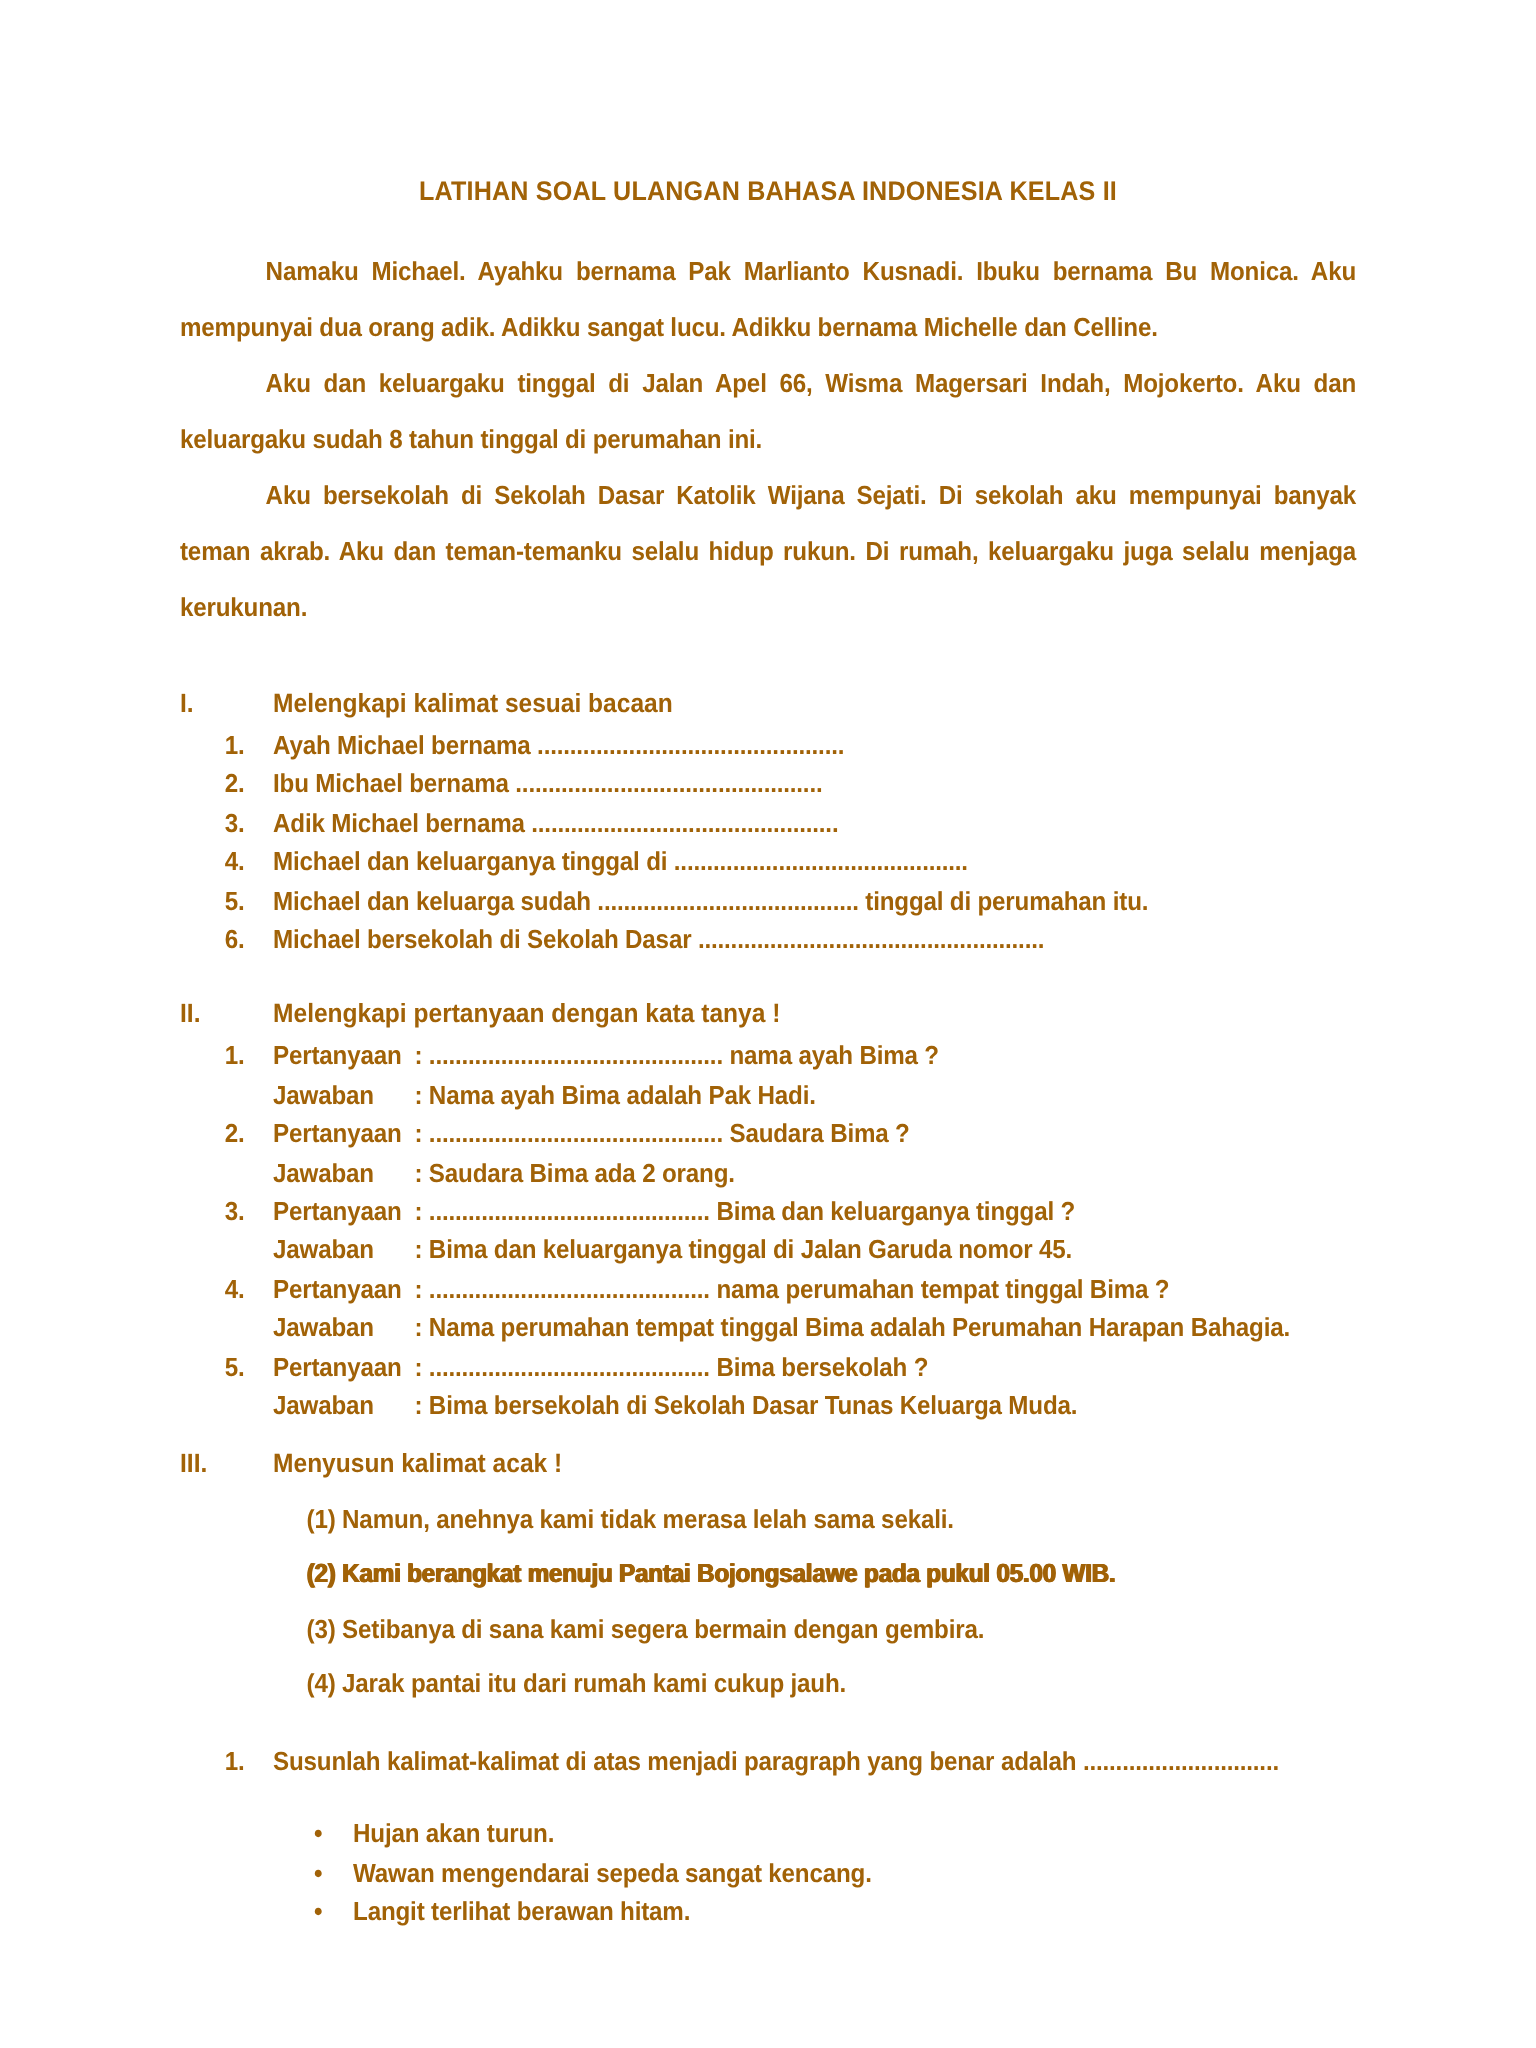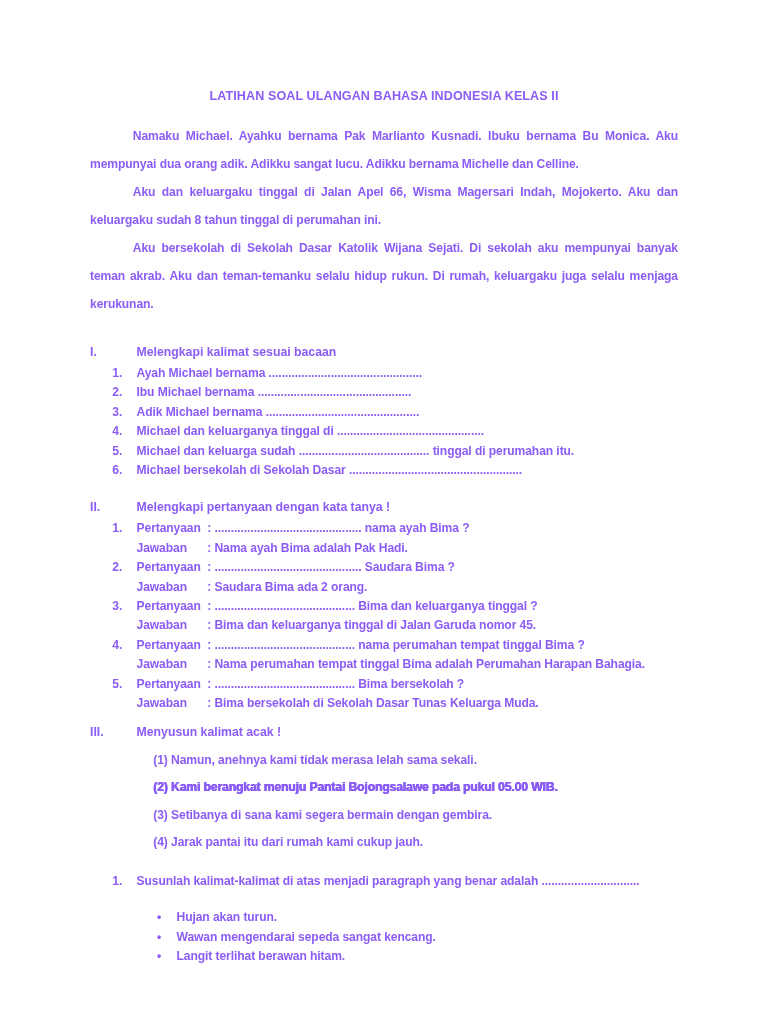--- a/index.html
+++ b/index.html
@@ -4,21 +4,21 @@
 <style>
   html, body { margin:0; padding:0; background:#ffffff; }
   .page {
     position:relative;
     width:768px; height:1024px;
     background:#ffffff;
     box-sizing:border-box;
     padding:86px 0 0 90px;
     font-family:"Liberation Sans", sans-serif;
     font-weight:bold;
-    color:#8b5cf6;
+    color:#a16207;
     overflow:hidden;
   }
   
   .scale { width:632px; transform:scaleX(0.9304); transform-origin:0 0; }
 
   .title { margin:0; font-size:13.5px; line-height:20px; text-align:center; letter-spacing:0.1px; }
 
   .reading { margin-top:16px; }
   .para { margin:0; font-size:13px; line-height:28px; text-align:justify; text-indent:46px; letter-spacing:-0.1px; }
 

